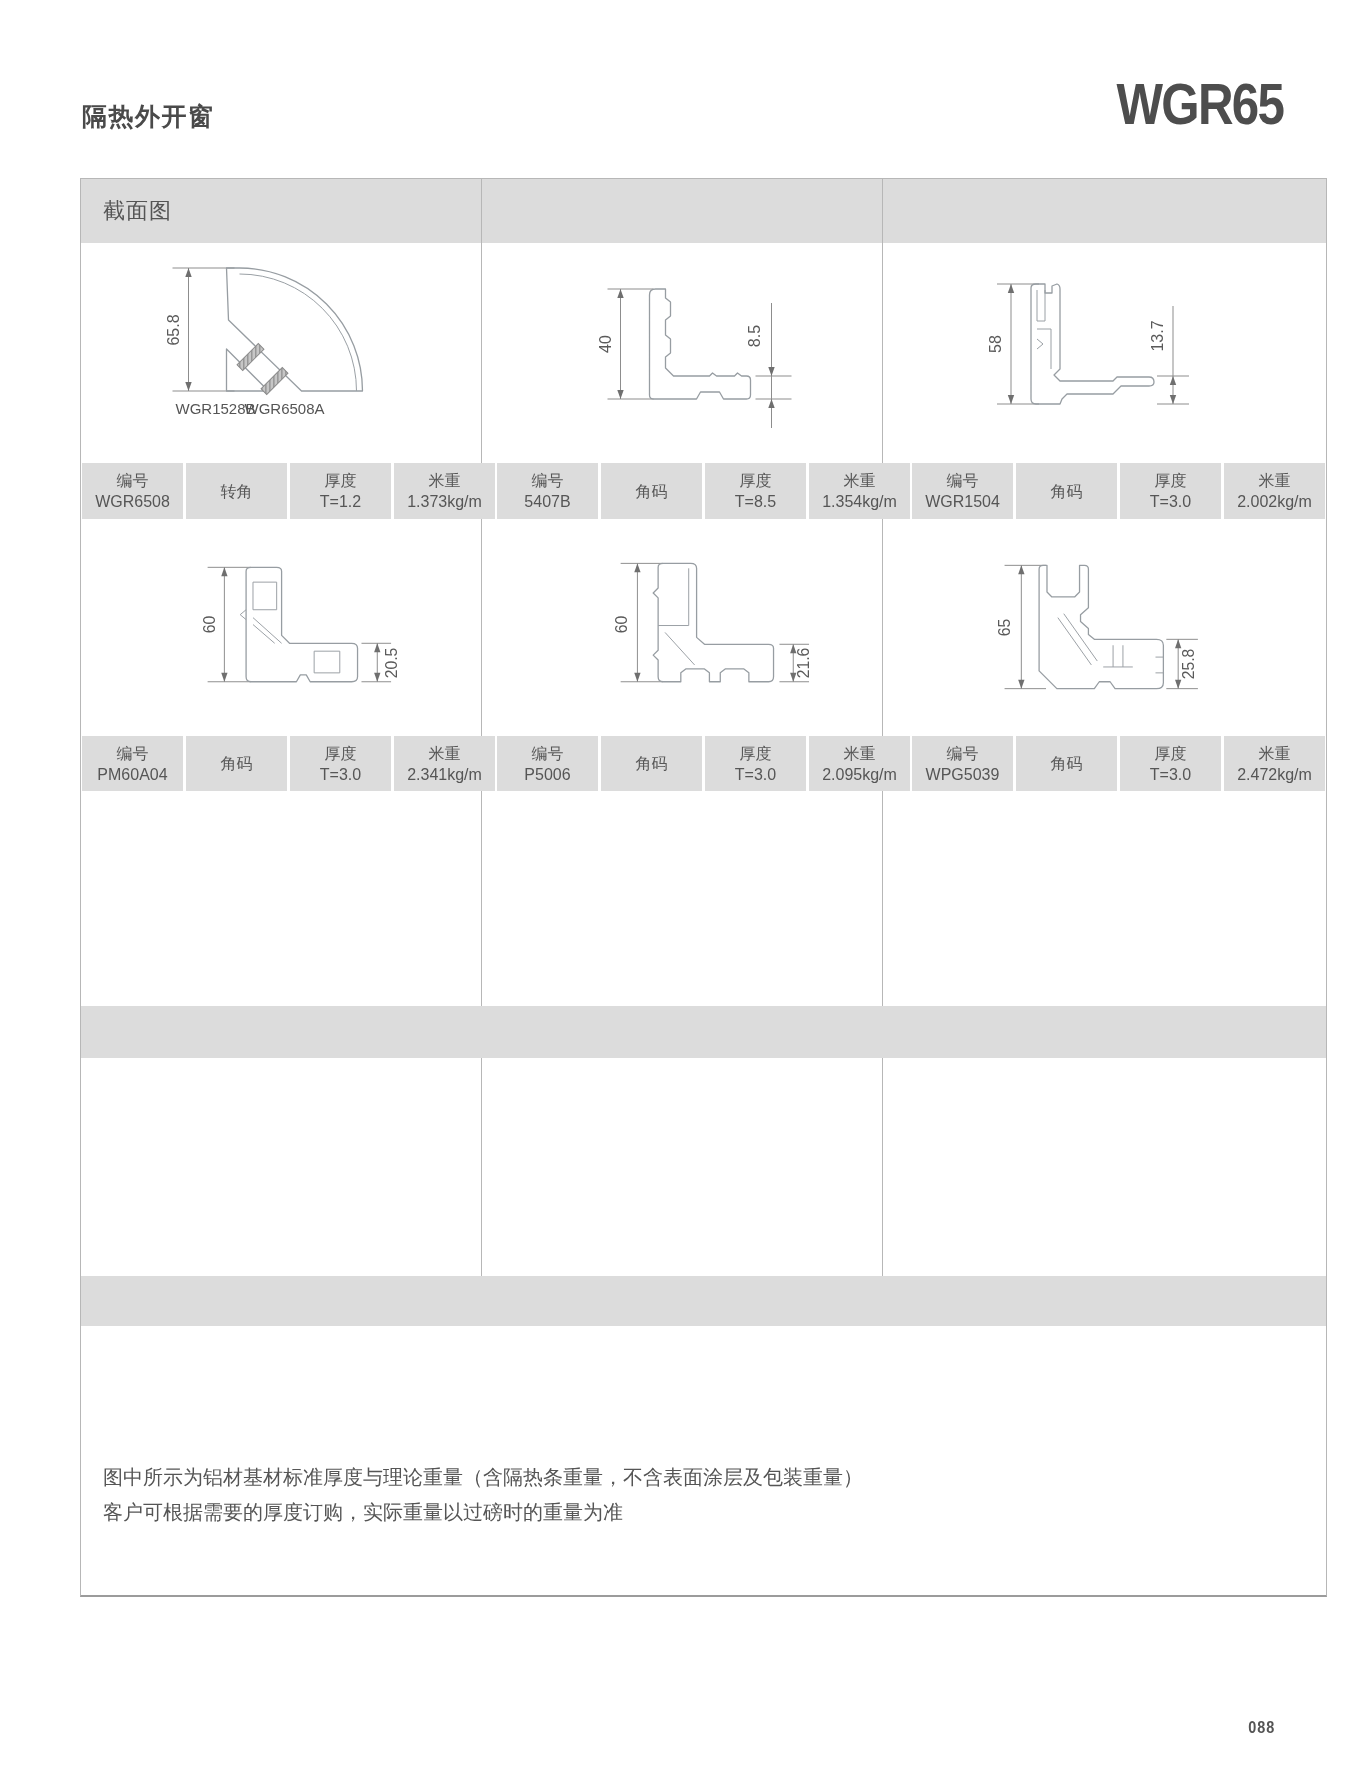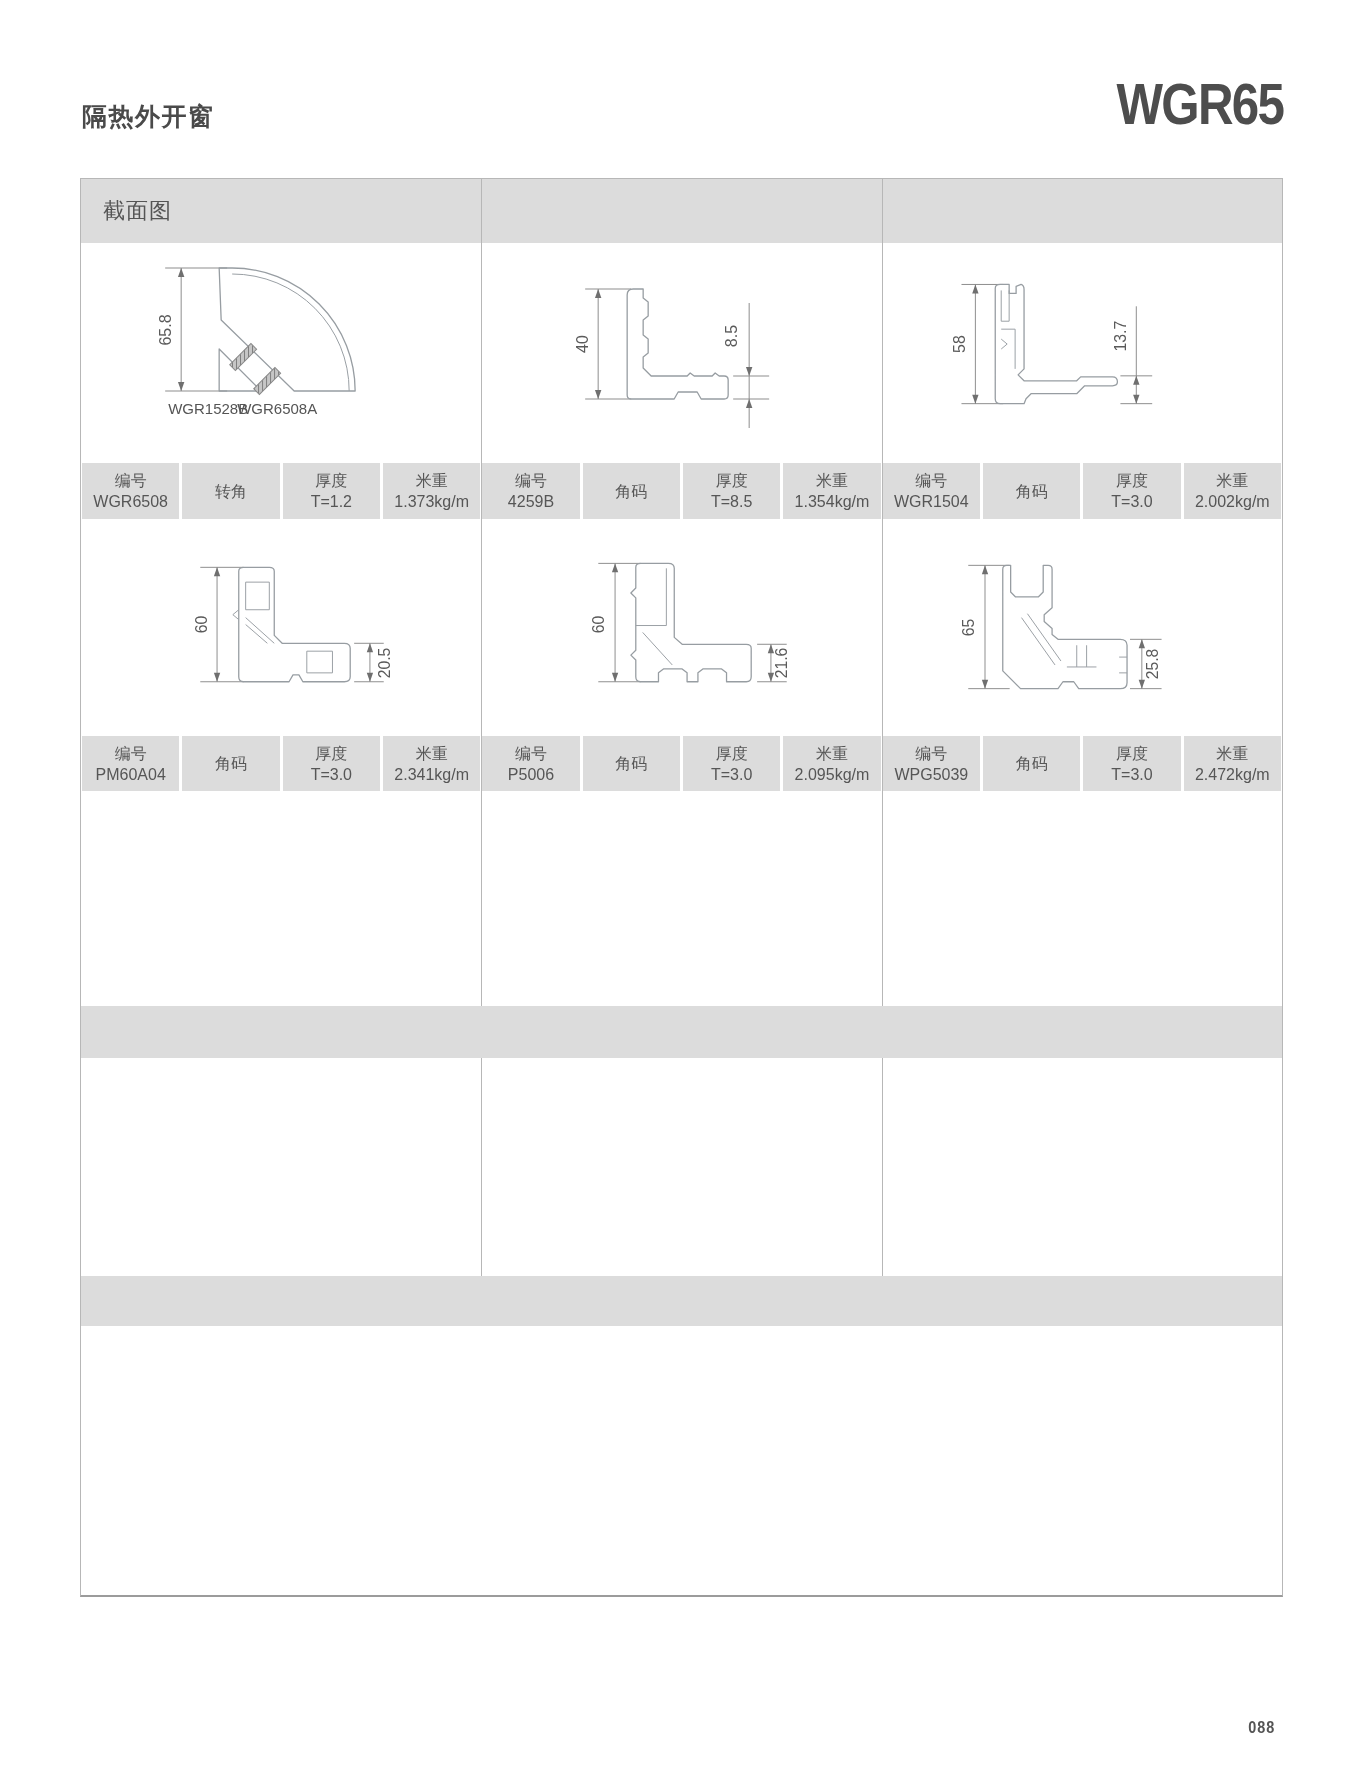--- a/index.html
+++ b/index.html
@@ -10,21 +10,21 @@
   .page-title{
     position:absolute;left:82px;top:100px;font-size:25px;font-weight:600;
     color:#4a4a4a;letter-spacing:1.5px;
   }
   .model{
     position:absolute;right:76px;top:70px;font-size:58px;font-weight:700;
     color:#4d4d4d;letter-spacing:-2px;transform:scaleX(0.85);transform-origin:right center;
   }
   .cat-table{
     position:absolute;left:80px;top:178px;width:1201px;height:1416px;
-    border:1px solid #b7b7b7;border-bottom:2px solid #9b9b9b;
+    border:1px solid #b7b7b7;border-bottom:2px solid #9b9b9b;padding-left:44px;
   }
   .thead{
     position:absolute;left:0;top:0;width:100%;height:64px;background:#dcdcdc;
   }
   .thead .caption{
     position:absolute;left:22px;top:0;line-height:64px;font-size:22px;color:#555555;letter-spacing:1px;
   }
   .vdiv{position:absolute;top:0;width:1px;height:1147px;background:#b7b7b7;}
   .vdiv.d1{left:400px;} .vdiv.d2{left:801px;}
   .profile-row{position:absolute;left:0;width:100%;display:flex;}
@@ -158,21 +158,21 @@
           <span>T=1.2</span>
         </div>
         <div class="spec-cell">
           <span>米重</span>
           <span>1.373kg/m</span>
         </div>
       </div>
       <div class="spec-block">
         <div class="spec-cell">
           <span>编号</span>
-          <span>4259B</span>
+          <span>5407B</span>
         </div>
         <div class="spec-cell">
           <span>角码</span>
         </div>
         <div class="spec-cell">
           <span>厚度</span>
           <span>T=8.5</span>
         </div>
         <div class="spec-cell">
           <span>米重</span>
@@ -314,16 +314,20 @@
         <div class="spec-cell">
           <span>米重</span>
           <span>2.472kg/m</span>
         </div>
       </div>
     </div>
 
     <div class="band b1"></div>
     <div class="band b2"></div>
 
+    <div class="footer-note">
+      <div>图中所示为铝材基材标准厚度与理论重量（含隔热条重量，不含表面涂层及包装重量）</div>
+      <div>客户可根据需要的厚度订购，实际重量以过磅时的重量为准</div>
+    </div>
   </div>
 
   <div class="page-number">088</div>
 </div>
 
 </body></html>

